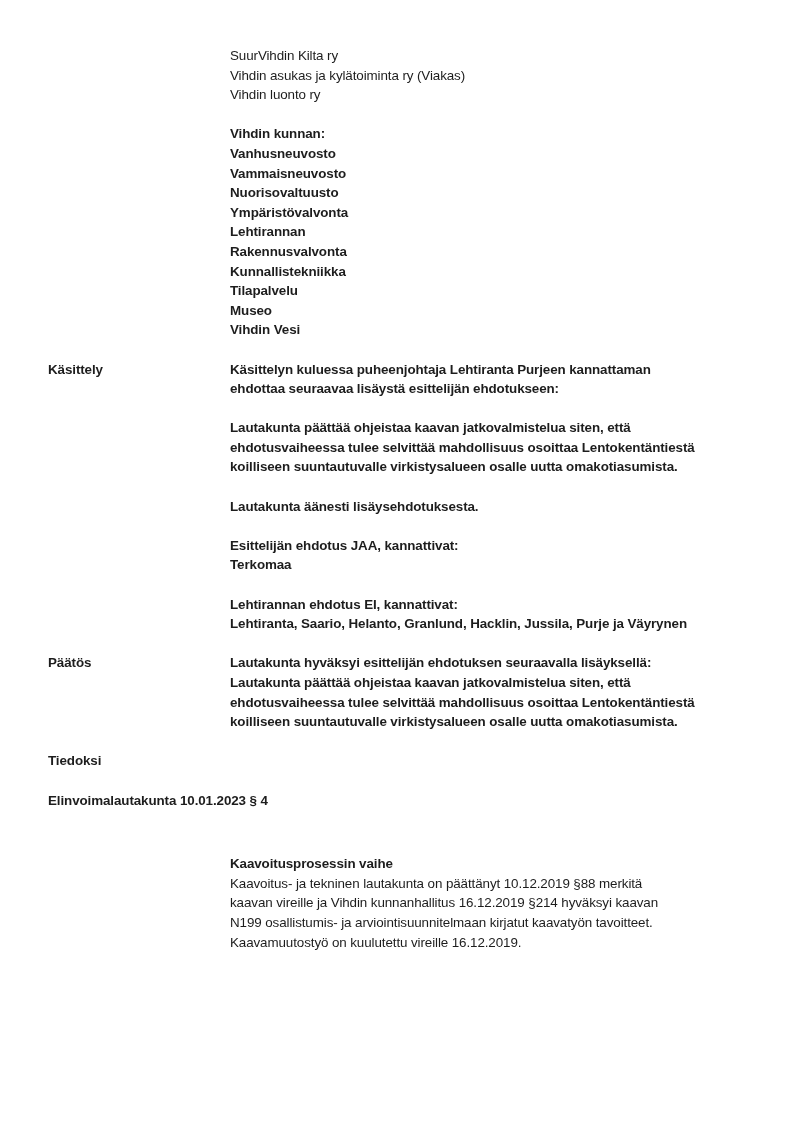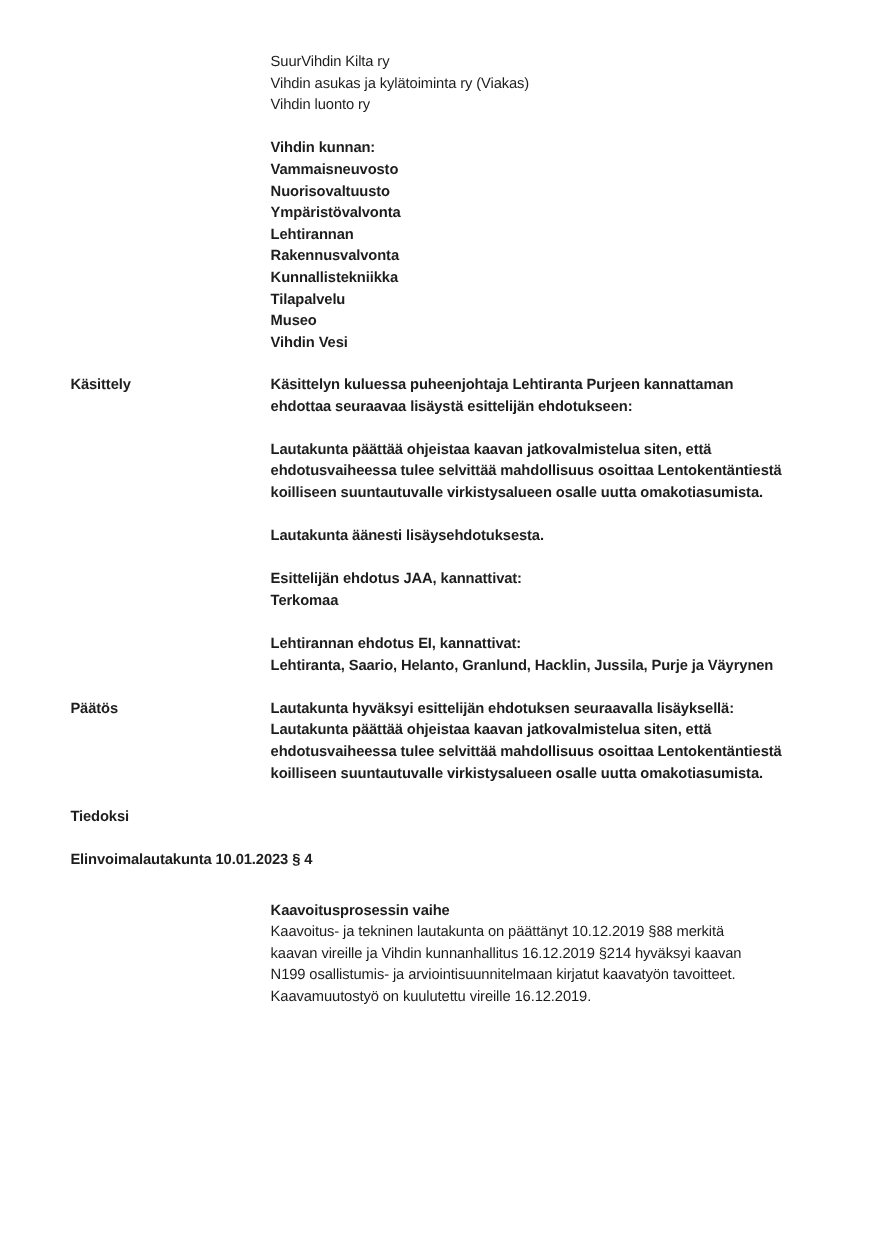--- a/index.html
+++ b/index.html
@@ -7,46 +7,47 @@
     position: relative;
     width: 794px;
     height: 1122px;
     box-sizing: border-box;
     background: #ffffff;
     color: #1d1d1d;
     font-family: "Liberation Sans", sans-serif;
     font-size: 13.4px;
     line-height: 19.6px;
     letter-spacing: -0.1px;
-    padding: 46px 36px 0 64px;
+    padding: 46px 36px 0 48px;
     overflow: hidden;
   }
   .indent   { margin-left: 182px; }
   .row      { display: flex; align-items: flex-start; justify-content: center; }
   .label    { flex: 0 0 182px; }
   .content  { flex: 1 1 auto; min-width: 0; }
   .block-gap{ margin-top: 19.6px; font-weight: bold; }
-  .big-gap  { margin-top: 27px; }
+  .big-gap  { margin-top: 44px; }
   .para + .para { margin-top: 19.6px; }
   .heading  { font-weight: bold; }
   .line     { white-space: nowrap; }
 </style>
 </head>
 <body>
 
 <div class="page">
 
   <div class="indent">
       <div class="line">SuurVihdin Kilta ry</div>
       <div class="line">Vihdin asukas ja kylätoiminta ry (Viakas)</div>
       <div class="line">Vihdin luonto ry</div>
     </div>
 
   <div class="indent block-gap">
       <div class="line">Vihdin kunnan:</div>
+      <div class="line">Vanhusneuvosto</div>
       <div class="line">Vammaisneuvosto</div>
       <div class="line">Nuorisovaltuusto</div>
       <div class="line">Ympäristövalvonta</div>
       <div class="line">Lehtirannan</div>
       <div class="line">Rakennusvalvonta</div>
       <div class="line">Kunnallistekniikka</div>
       <div class="line">Tilapalvelu</div>
       <div class="line">Museo</div>
       <div class="line">Vihdin Vesi</div>
     </div>

